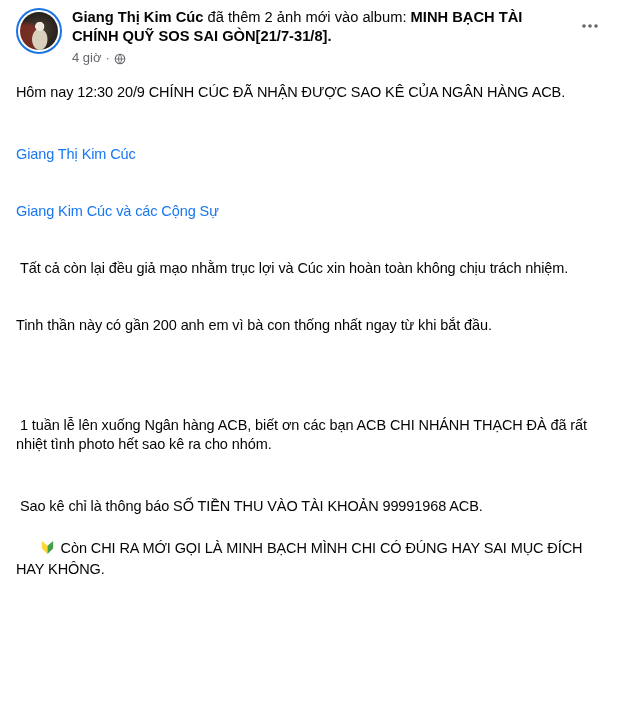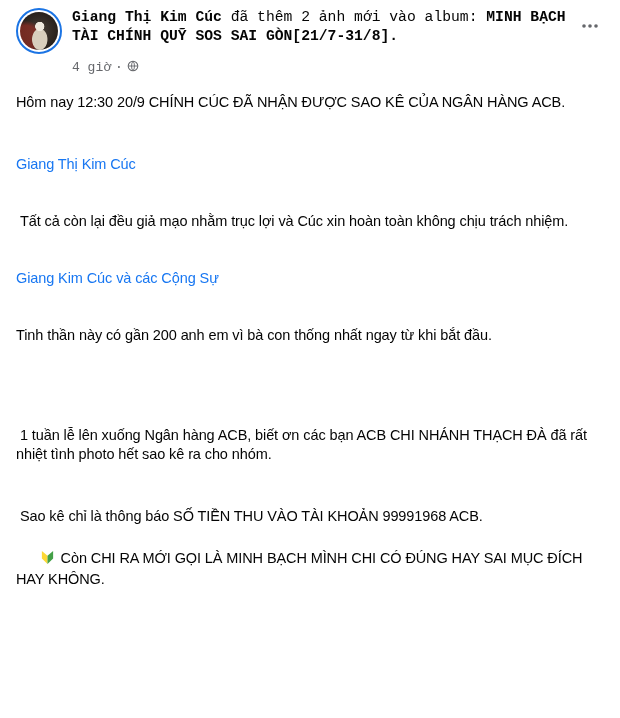--- a/index.html
+++ b/index.html
@@ -15,25 +15,25 @@
     border:2px solid #1b74e4;padding:2px;box-sizing:content-box;cursor:pointer;
   }
   .avatar{
     width:38px;height:38px;border-radius:50%;
     background:
       radial-gradient(circle at 52% 38%, #efe9dd 0 14%, rgba(0,0,0,0) 16%),
       radial-gradient(ellipse at 52% 72%, #d9cfbd 0 26%, rgba(0,0,0,0) 29%),
       radial-gradient(circle at 16% 68%, rgba(140,45,35,.75) 0 30%, rgba(0,0,0,0) 42%),
       radial-gradient(circle at 50% 50%, #4a4138 0%, #241d18 78%);
   }
-  .header-text{flex:1 1 auto;margin-left:10px;min-width:0;font-family:Liberation Mono, monospace;}
+  .header-text{flex:1 1 auto;margin-left:10px;min-width:0;}
   .header-title{font-size:14.7px;line-height:19px;color:#050505;}
   .header-title .bold{font-weight:bold;}
   .author-link{color:#050505;font-weight:bold;cursor:pointer;}
-  .meta-row{display:flex;align-items:flex-start;margin-top:14px;font-size:13px;color:#65676b;}
+  .meta-row{display:flex;align-items:flex-end;margin-top:4px;font-size:13px;color:#65676b;}
   .meta-row .dot{margin:0 4px;}
   .more-btn{
     flex:0 0 auto;width:28px;height:28px;margin-left:6px;margin-top:4px;
     display:flex;align-items:center;justify-content:center;border:none;background:none;
     border-radius:50%;cursor:pointer;padding:0;
   }
   
   .post-body{padding:6px 16px 0 16px;font-size:14.5px;line-height:19px;letter-spacing:-0.1px;}
   .para{margin:0 0 5px 0;white-space:pre-wrap;}
   .para:first-child{margin-top:12px;}
@@ -71,22 +71,22 @@
     </span>
   </button>
 </div>
 
 <div class="post-body">
 
   <div class="para">Hôm nay 12:30 20/9 CHÍNH CÚC ĐÃ NHẬN ĐƯỢC SAO KÊ CỦA NGÂN HÀNG ACB.</div>
 
   <div class="para">
     <div class="pline"><a class="text-link">Giang Thị Kim Cúc</a></div>
+    <div class="pline"><a class="text-link">Giang Kim Cúc và các Cộng Sự</a></div>
     <div class="pline"> Tất cả còn lại đều giả mạo nhằm trục lợi và Cúc xin hoàn toàn không chịu trách nhiệm.</div>
-    <div class="pline"><a class="text-link">Giang Kim Cúc và các Cộng Sự</a></div>
     <div class="pline">Tinh thần này có gần 200 anh em vì bà con thống nhất ngay từ khi bắt đầu.</div>
   </div>
 
   <div class="para">
     <div class="pline"> 1 tuần lễ lên xuống Ngân hàng ACB, biết ơn các bạn ACB CHI NHÁNH THẠCH ĐÀ đã rất nhiệt tình photo hết sao kê ra cho nhóm.</div>
   </div>
 
   <div class="para"> Sao kê chỉ là thông báo SỐ TIỀN THU VÀO TÀI KHOẢN 99991968 ACB.</div>
 
   <div class="para"><span class="inline-icon">

